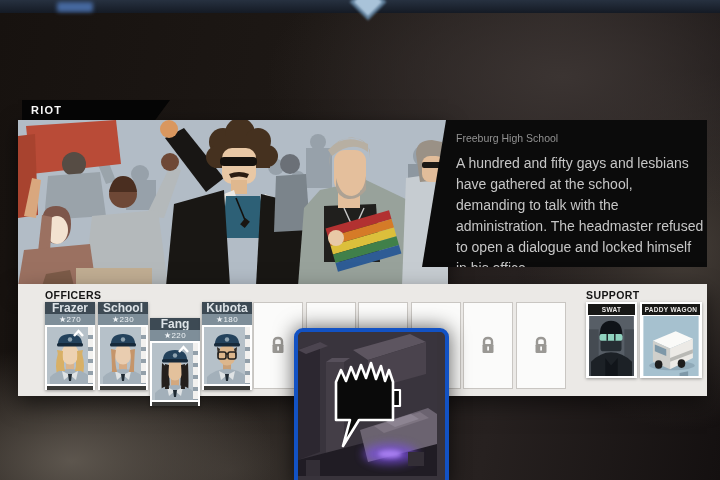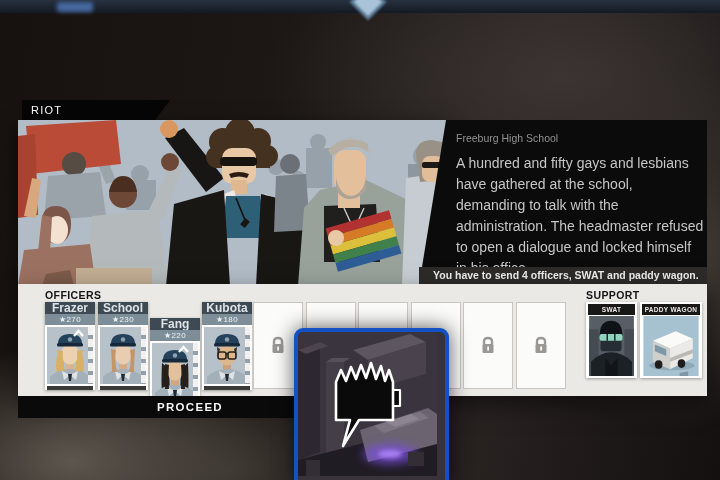--- a/index.html
+++ b/index.html
@@ -11,21 +11,21 @@
       radial-gradient(280px 150px at 32% 98%, #39332e 0%, rgba(57,51,46,0) 75%),
       radial-gradient(220px 240px at 95% 52%, #433c36 0%, rgba(67,60,54,0) 75%),
       linear-gradient(100deg,#17120f 0%,#1d1815 40%,#272120 70%,#141010 100%);}
   .abs{position:absolute;}
   
   #top-bar{left:0;top:0;width:720px;height:13px;background:linear-gradient(#273140,#141a24);filter:blur(.6px);}
   #top-chip{left:57px;top:2px;width:36px;height:10px;background:#46689f;border-radius:2px;filter:blur(2.2px);}
   #top-marker{left:355px;top:-11px;width:20px;height:20px;background:#a9c3d9;border:3px solid #5d7b96;transform:rotate(45deg);filter:blur(.8px);}
   
   #riot-banner{left:22px;top:100px;width:148px;height:20px;background:#060606;
-    clip-path:polygon(0 0,100% 0,90% 100%,0 100%);color:#fdfdfd;font-size:11px;font-weight:normal;
+    clip-path:polygon(0 0,100% 0,90% 100%,0 100%);color:#fdfdfd;font-size:11px;font-weight:bold;
     letter-spacing:1.2px;line-height:20px;padding-left:9px;box-sizing:border-box;}
   #scene{left:18px;top:120px;width:430px;height:166px;box-shadow:0 6px 18px rgba(0,0,0,.55);}
   #desc-panel{left:420px;top:120px;width:287px;height:147px;background:#0b0b0b;
     clip-path:polygon(26px 0,287px 0,287px 147px,2px 147px);}
   #desc-inner{position:absolute;left:36px;top:9px;width:248px;}
   #event-title{color:#f3f3f3;font-size:15px;font-weight:bold;margin:0;}
   #event-location{color:#929292;font-size:10.5px;margin-top:3px;}
   #event-description{color:#c6c6c6;font-size:14px;line-height:1.5;margin-top:9px;}
   #requirement-bar{left:419px;top:267px;width:288px;height:17px;background:#2d2b29;
     color:#ececec;font-size:10.5px;font-weight:bold;line-height:17px;padding-left:14px;box-sizing:border-box;}
@@ -154,23 +154,20 @@
     <rect x="404" y="42" width="24" height="6" rx="2" fill="#1c1916"></rect>
   </svg>
 
   <div id="desc-panel" class="abs">
     <div id="desc-inner">
       <div id="event-location">Freeburg High School</div>
       <div id="event-description">A hundred and fifty gays and lesbians have gathered at the school, demanding to talk with the administration. The headmaster refused to open a dialogue and locked himself in his office.</div>
     </div>
   </div>
 
-  <div id="requirement-bar" class="abs">
-    <span>You have to send 4 officers, SWAT and paddy wagon.</span>
-  </div>
 
   <div id="roster-panel" class="abs">
     <div id="officers-label" class="section-label">OFFICERS</div>
     <div id="support-label" class="section-label">SUPPORT</div>
 
     <div class="card" style="left:27px;">
       <div class="hdr">Frazer</div>
       <div class="rate"><span>★</span><span>270</span></div>
       <div class="port">
         <svg width="46" height="57" viewBox="0 0 44 57">
@@ -343,23 +340,20 @@
           <polygon points="12,30 24,35 24,42 12,37" fill="#7e98a8"></polygon>
           <rect x="38" y="30" width="9" height="9" fill="#7e98a8" transform="skewY(-12) translate(0 38)"></rect>
           <polygon points="28,44 52,35 52,39 28,48" fill="#b9b9b5"></polygon>
           <ellipse cx="16" cy="51" rx="4" ry="4.5" fill="#1d1d1d"></ellipse>
           <ellipse cx="40" cy="50" rx="4" ry="4.5" fill="#1d1d1d"></ellipse>
         </svg>
       </div>
     </div>
   </div>
 
-  <div id="proceed-button" class="abs btn">
-    <span>PROCEED</span>
-  </div>
 
   <div id="map-popup" class="abs">
     <svg width="139" height="144" viewBox="0 0 139 144">
       <rect width="139" height="144" fill="#39343d"></rect>
       <polygon points="0,18 22,10 22,120 0,128" fill="#2c2730"></polygon>
       <polygon points="0,18 22,10 30,14 8,22" fill="#4c4550"></polygon>
       <rect x="28" y="30" width="18" height="92" fill="#443e47"></rect>
       <polygon points="28,30 46,30 52,26 34,26" fill="#57505b"></polygon>
       <polygon points="55,18 112,2 128,10 70,28" fill="#5d5560"></polygon>
       <polygon points="70,28 128,10 128,42 70,58" fill="#4a434d"></polygon>

